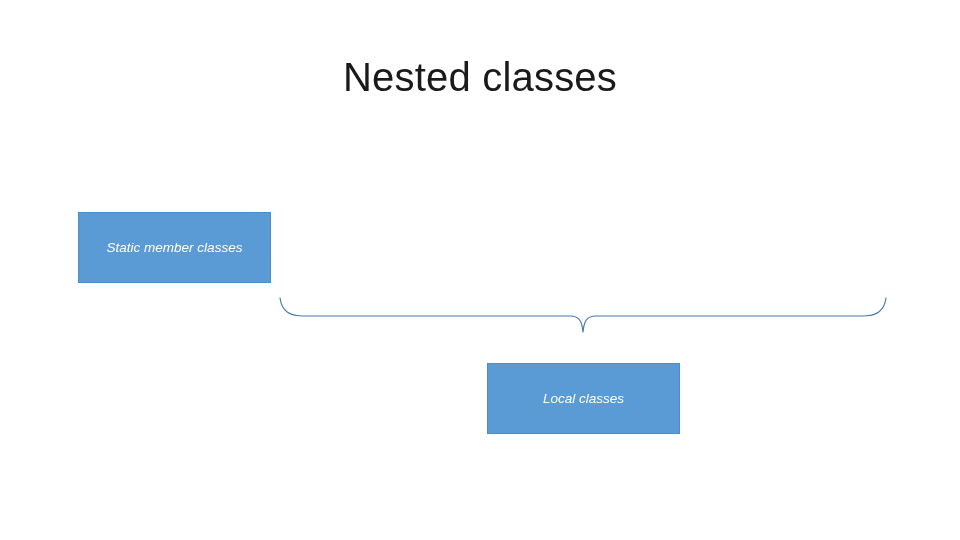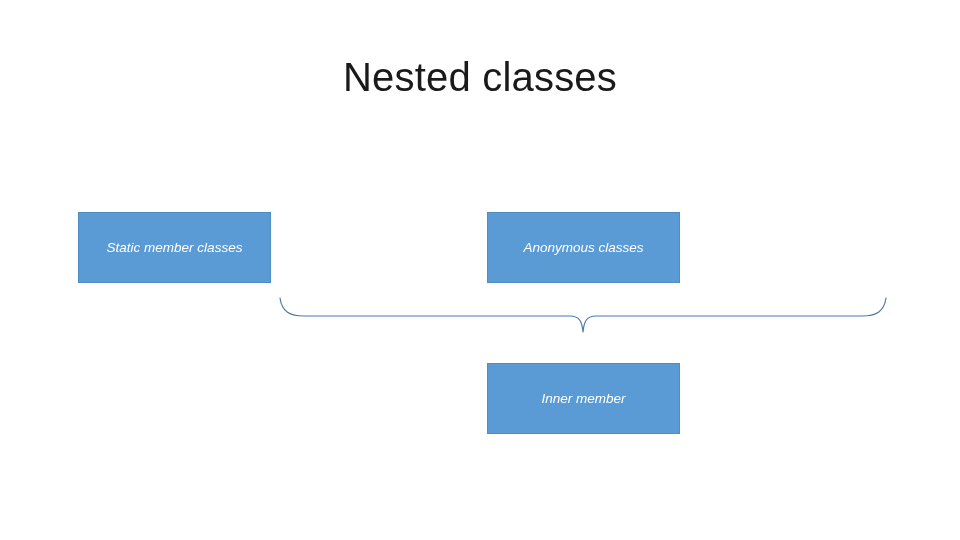--- a/index.html
+++ b/index.html
@@ -73,32 +73,29 @@
 
 <div id="slide">
 
   <div id="slide-title">Nested classes</div>
 
   <div class="node-box" id="box-static">
     <span class="node-label">Static member classes</span>
   </div>
 
 
-  <div class="node-box" id="box-anonymous">
-    <span class="node-label">Anonymous classes</span>
-  </div>
 
 
   <svg id="brace-connector" viewBox="0 0 640 60">
     <path d="M 20 12
              C 22 26, 30 30, 44 30
              L 310 30
              C 320 30, 322 36, 323 46
              C 324 36, 326 30, 336 30
              L 602 30
              C 616 30, 624 26, 626 12" fill="none" stroke="#4a7ba7" stroke-width="1.2" stroke-linecap="round" stroke-linejoin="round"></path>
   </svg>
 
   <div class="node-box" id="box-inner">
-    <span class="node-label">Inner member</span>
+    <span class="node-label">Local classes</span>
   </div>
 
 </div>
 
 </body></html>

